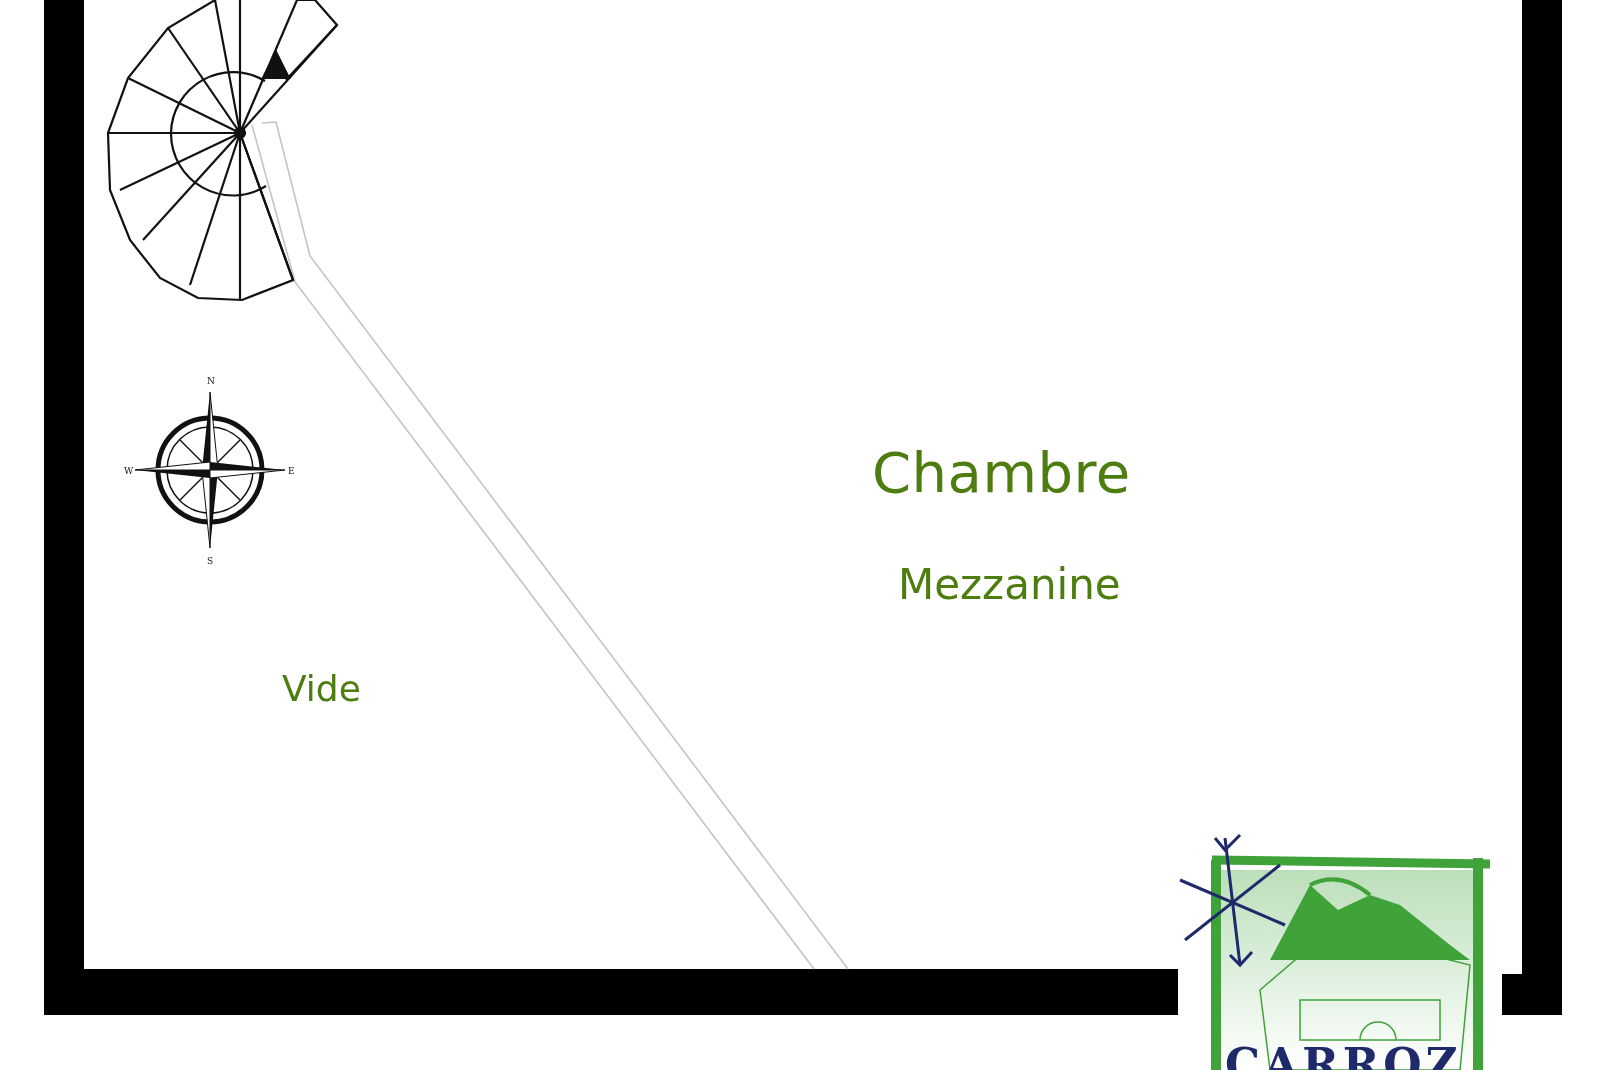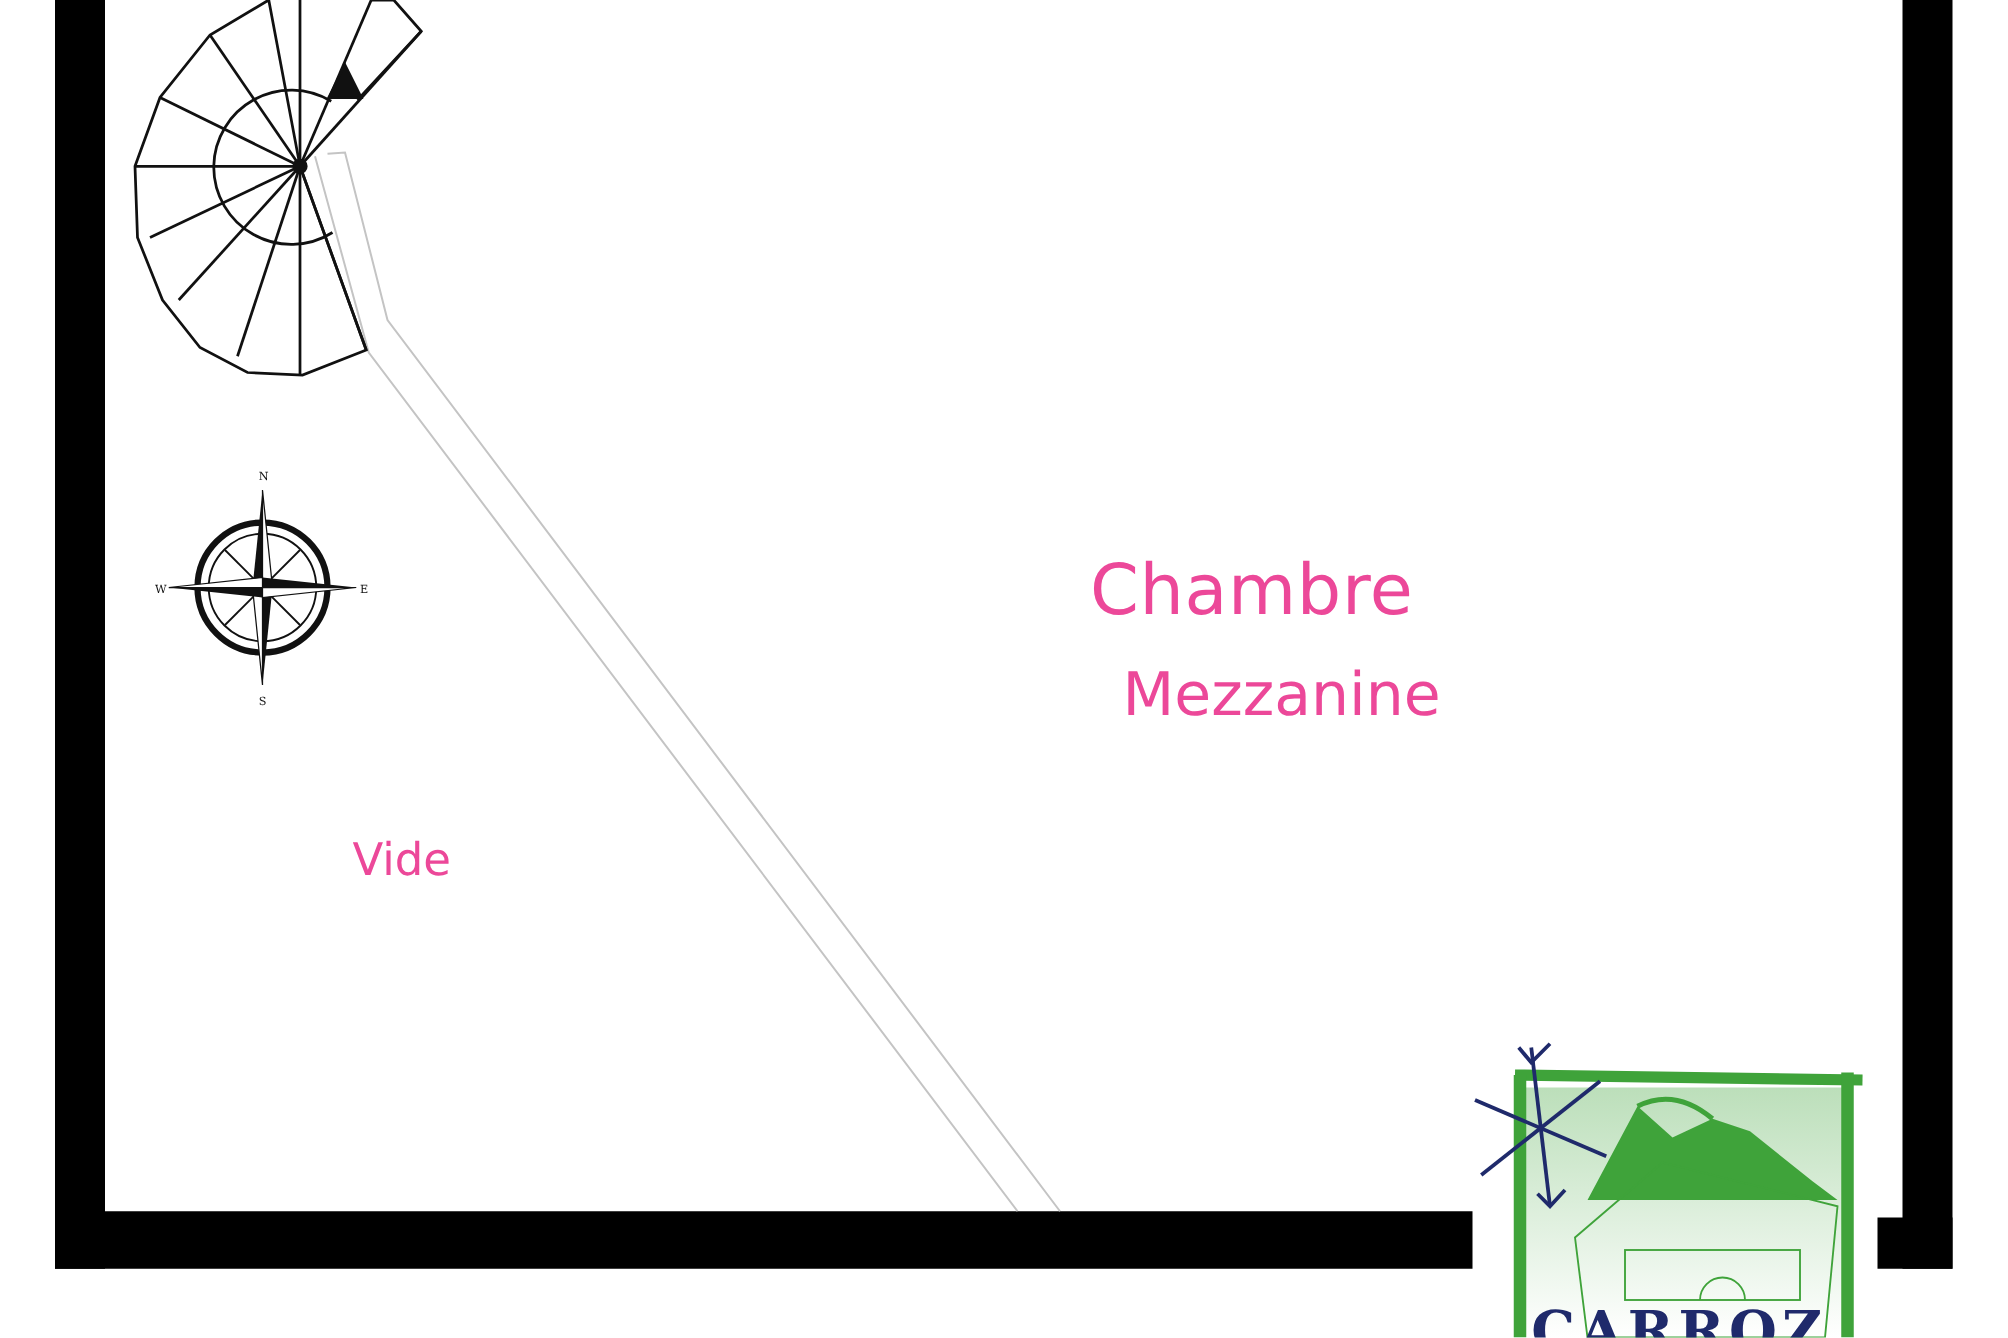--- a/index.html
+++ b/index.html
@@ -1,20 +1,20 @@
 <!DOCTYPE html>
 <html><head>
   <meta charset="utf-8">
   <style>
     html, body { margin:0; padding:0; background:#ffffff; }
     body { width:1606px; height:1070px; position:relative; overflow:hidden; font-family:"DejaVu Sans", sans-serif; }
     .plan { position:absolute; left:0; top:0; width:1606px; height:1070px; }
-    .label { position:absolute; color:#ec4899; white-space:nowrap; font-family:"DejaVu Sans", sans-serif;text-align:right; }
+    .label { position:absolute; color:#4d7c0f; white-space:nowrap; font-family:"DejaVu Sans", sans-serif;text-align:right; }
     .room-main { left:872px; top:440px; font-size:56px; letter-spacing:0.5px; }
-    .room-sub { left:898px; top:528px; font-size:48px; }
+    .room-sub { left:898px; top:560px; font-size:42px; }
     .room-void { left:282px; top:668px; font-size:36px; }
     .logo-text { position:absolute; left:1222px; top:1040px; font-family:"DejaVu Serif", serif; font-size:44px; color:#1f2a6b; letter-spacing:4px; font-weight:bold; }
   </style>
 </head>
 <body>
 
 <svg class="plan" viewBox="0 0 1606 1070" xmlns="http://www.w3.org/2000/svg">
 
   <g fill="#000">
     <rect x="44" y="0" width="40" height="1015"></rect>

